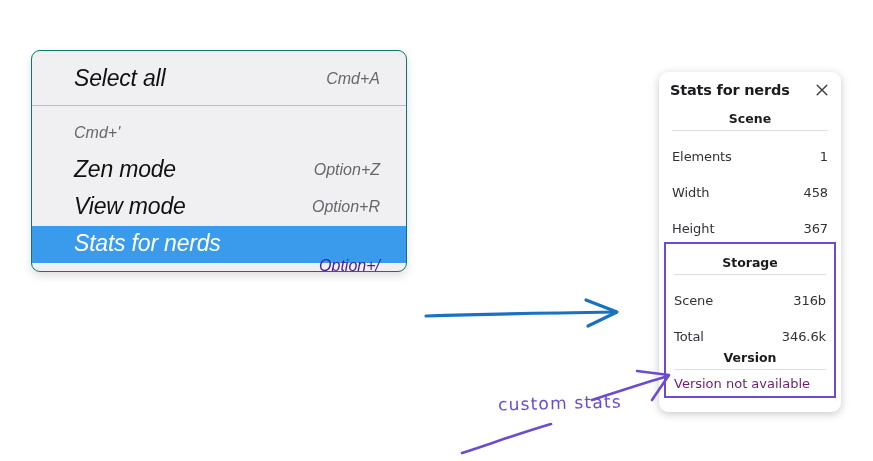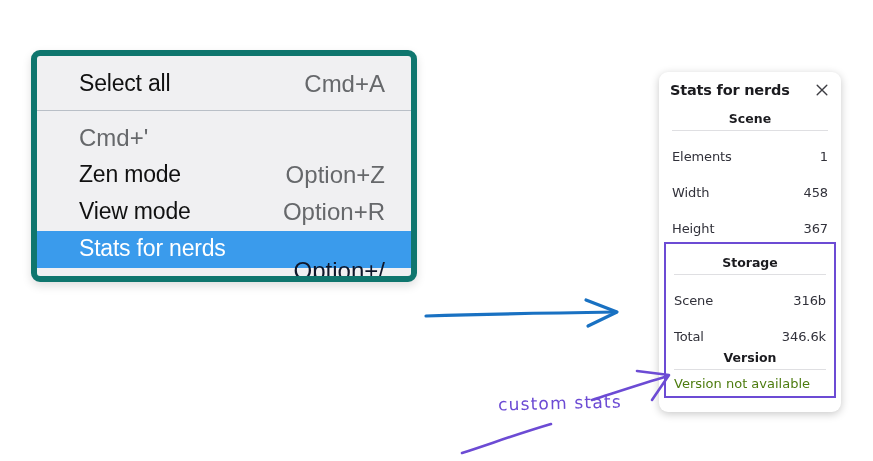--- a/index.html
+++ b/index.html
@@ -16,24 +16,25 @@
     -webkit-font-smoothing: antialiased;
   }
 
   
   #context-menu {
     position: absolute;
     left: 31px;
     top: 50px;
     width: 374px;
     background: #f0f0f2;
-    border: 6px solid #0f766e;
+    border: 1px solid #0f766e;
     border-radius: 9px;
     box-shadow: 0 4px 10px rgba(0,0,0,0.13);
     overflow: hidden;
+    font-style: italic;
   }
   .menu-group { padding: 6px 0 6px 0; }
   .menu-group.first { padding-top: 10px; padding-bottom: 7px; }
   .menu-group.second { padding-top: 9px; padding-bottom: 8px; }
   .menu-sep {
     height: 1px;
     background: #b9bfc7;
     width: 100%;
   }
   .menu-item {
@@ -44,31 +45,31 @@
     box-sizing: border-box;
     height: 37px;
   }
   .menu-item .mi-label {
     font-size: 23px;
     color: #111111;
     letter-spacing: -0.2px;
     line-height: 1;
   }
   .menu-item .mi-shortcut {
-    font-size: 24px;
+    font-size: 16px;
     color: #66686b;
     line-height: 1;
     letter-spacing: 0px;
     text-align: center;
   }
   .menu-item.selected {
     background: #3a9bec;
   }
   .menu-item.selected .mi-label { color: #ffffff; }
-  .menu-item.selected .mi-shortcut { color: #0f172a; margin-top: 44px; }
+  .menu-item.selected .mi-shortcut { color: #4c1d95; margin-top: 44px; }
 
   
   #stats-panel {
     position: absolute;
     left: 659px;
     top: 72px;
     width: 182px;
     background: #ffffff;
     border-radius: 9px;
     box-shadow: 0 2px 9px rgba(0,0,0,0.22);
@@ -112,21 +113,21 @@
     align-items: baseline;
     font-size: 13px;
     color: #31313a;
     padding: 2px 2px 3px 2px;
     margin-top: 16px;
   }
   .stat-row .k { letter-spacing: -0.1px; }
   .stat-row .v { letter-spacing: -0.1px; }
   .plain-row {
     font-size: 13px;
-    color: #4d7c0f;
+    color: #701a75;
     padding: 3px 2px 1px 2px;
   }
   
   .highlight-box {
     border: 2px solid #6c4bd4;
     margin: 3px -6px 0 -6px;
     padding: 8px 6px 4px 6px;
   }
 
   

